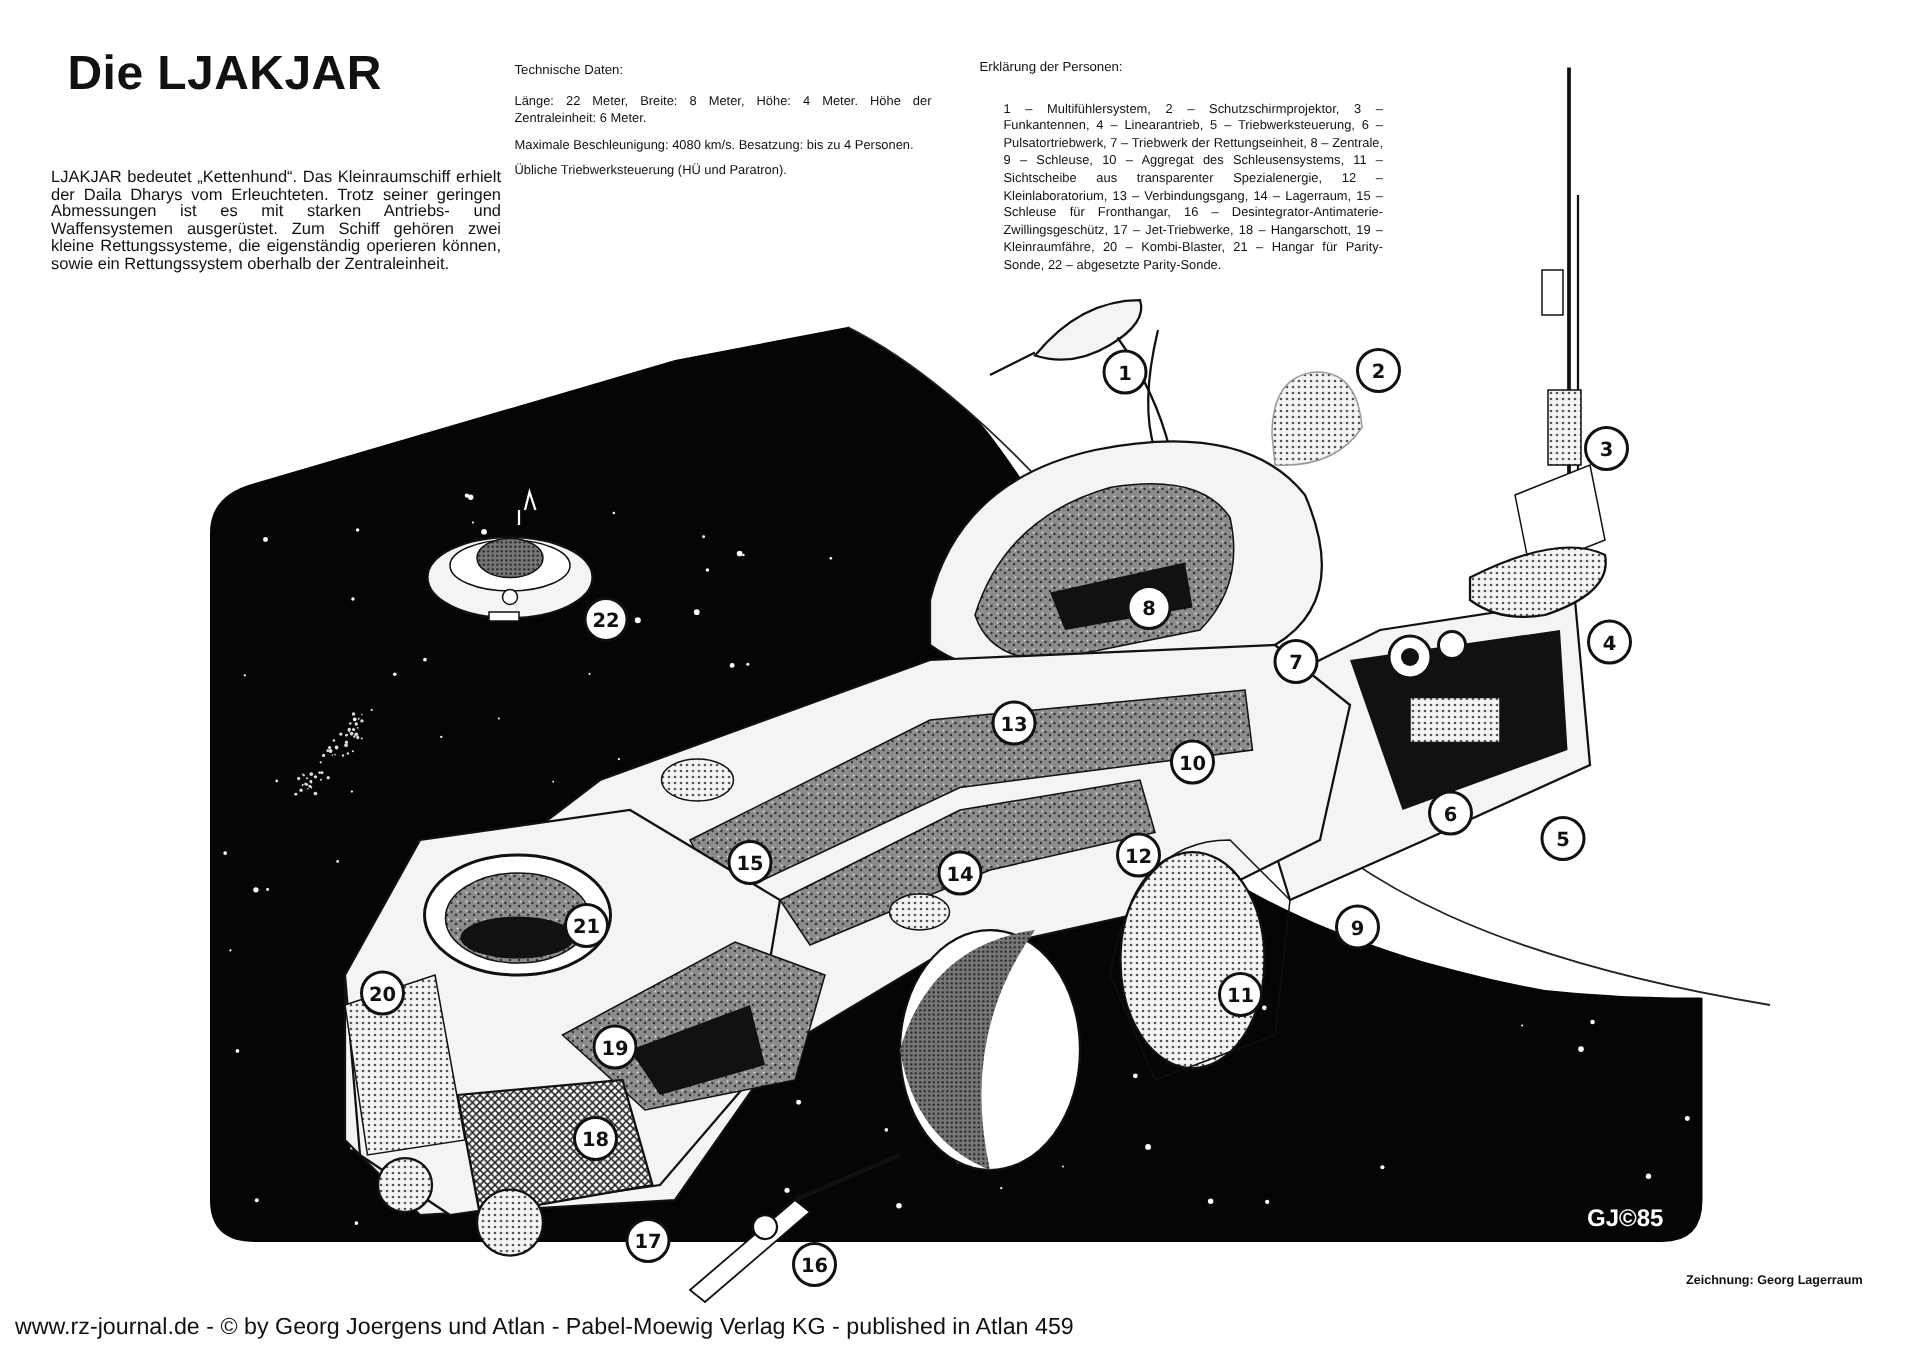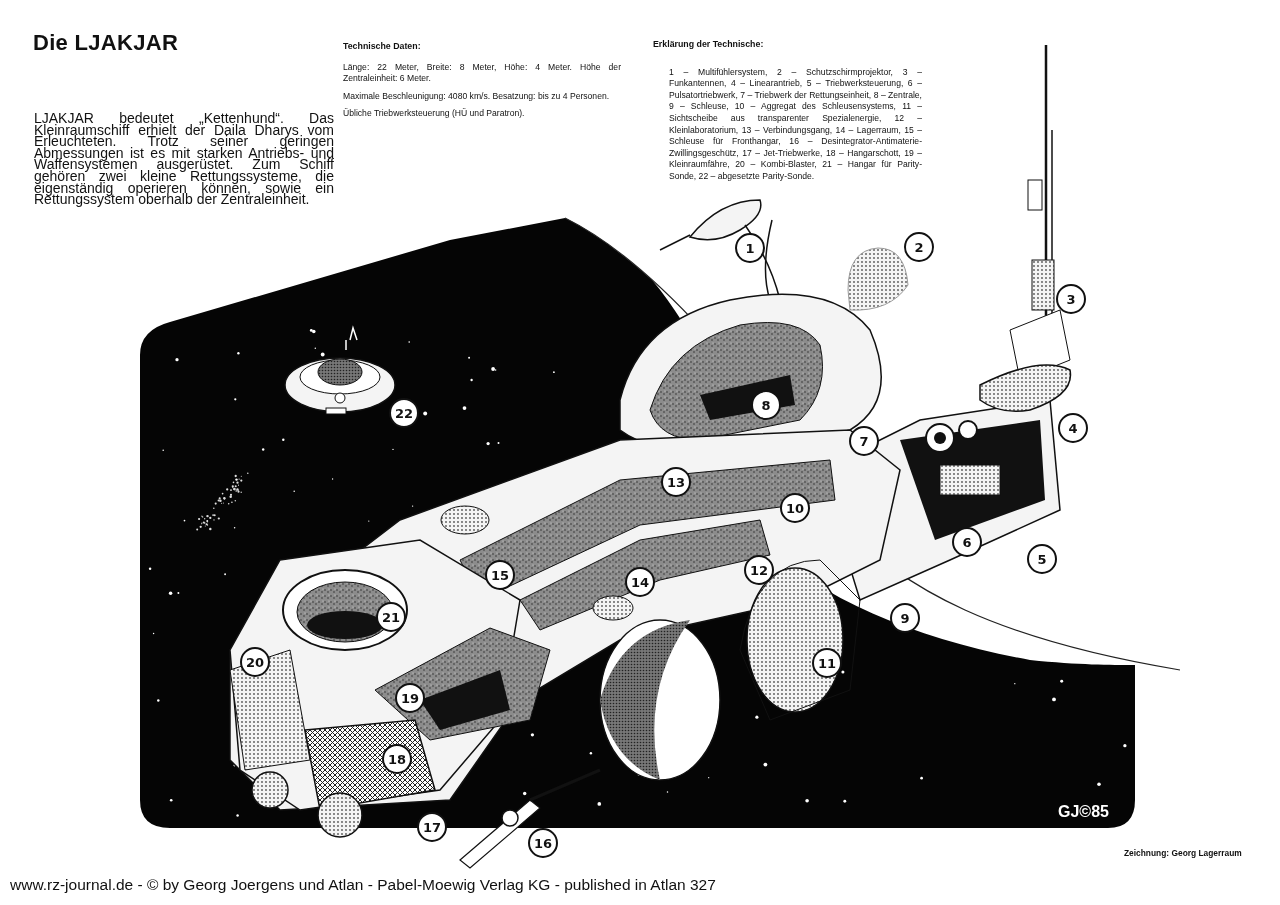--- a/index.html
+++ b/index.html
@@ -1,20 +1,20 @@
 <!DOCTYPE html>
 <html><head>
   <meta charset="utf-8">
   <style>
     html, body { margin: 0; padding: 0; background: #ffffff; }
     body { width: 1280px; height: 905px; position: relative; overflow: hidden; font-family: "Liberation Sans", sans-serif; color: #111; }
-    .title { position: absolute; left: 33px; top: 30px; font-size: 22px; font-weight: bold; letter-spacing: 0.3px; margin: 0; }
-    .intro { position: absolute; left: 34px; top: 113px; width: 300px; font-size: 14px; line-height: 11.6px; text-align: justify; margin: 0; }
+    .title { position: absolute; left: 45px; top: 30px; font-size: 32px; font-weight: bold; letter-spacing: 0.3px; margin: 0; }
+    .intro { position: absolute; left: 34px; top: 113px; width: 300px; font-size: 11px; line-height: 11.6px; text-align: justify; margin: 0; }
     .tech { position: absolute; left: 343px; top: 41px; width: 278px; font-size: 8.6px; line-height: 11.6px; }
-    .tech h2, .legend h2 { font-size: 8.8px; margin: 0 0 9px 0; font-weight: bold; }
+    .tech h2, .legend h2 { font-size: 8.8px; margin: 0 0 9px 0; font-weight: normal; }
     .tech p { margin: 0 0 6px 0; text-align: justify; }
     .legend { position: absolute; left: 653px; top: 39px; width: 285px; font-size: 8.6px; line-height: 11.6px; }
     .legend h2 { margin: 0 0 0 0; }
     .legend p { margin: 16px; text-align: justify; }
     .illustration { position: absolute; left: 0; top: 0; width: 1280px; height: 905px; }
     .credit { position: absolute; left: 1124px; top: 848px; font-size: 8.4px; font-weight: bold; }
     .footer { position: absolute; left: 10px; top: 876px; font-size: 15.5px; color: #111; white-space: nowrap; }
     .callout-label { font-family: "DejaVu Sans", sans-serif; font-weight: bold; font-size: 13px; }
   </style>
 </head>
@@ -25,21 +25,21 @@
 <p class="intro">LJAKJAR bedeutet „Kettenhund“. Das Kleinraumschiff erhielt der Daila Dharys vom Erleuchteten. Trotz seiner geringen Abmessungen ist es mit starken Antriebs- und Waffensystemen ausgerüstet. Zum Schiff gehören zwei kleine Rettungssysteme, die eigenständig operieren können, sowie ein Rettungssystem oberhalb der Zentraleinheit.</p>
 
 <div class="tech">
   <h2>Technische Daten:</h2>
   <p>Länge: 22 Meter, Breite: 8 Meter, Höhe: 4 Meter. Höhe der Zentraleinheit: 6 Meter.</p>
   <p>Maximale Beschleunigung: 4080 km/s. Besatzung: bis zu 4 Personen.</p>
   <p>Übliche Triebwerksteuerung (HÜ und Paratron).</p>
 </div>
 
 <div class="legend">
-  <h2>Erklärung der Technische:</h2>
+  <h2>Erklärung der Personen:</h2>
   <p>1 – Multifühlersystem, 2 – Schutzschirmprojektor, 3 – Funkantennen, 4 – Linearantrieb, 5 – Triebwerksteuerung, 6 – Pulsatortriebwerk, 7 – Triebwerk der Rettungseinheit, 8 – Zentrale, 9 – Schleuse, 10 – Aggregat des Schleusensystems, 11 – Sichtscheibe aus transparenter Spezialenergie, 12 – Kleinlaboratorium, 13 – Verbindungsgang, 14 – Lagerraum, 15 – Schleuse für Fronthangar, 16 – Desintegrator-Antimaterie-Zwillingsgeschütz, 17 – Jet-Triebwerke, 18 – Hangarschott, 19 – Kleinraumfähre, 20 – Kombi-Blaster, 21 – Hangar für Parity-Sonde, 22 – abgesetzte Parity-Sonde.</p>
 </div>
 
 <svg class="illustration" viewBox="0 0 1280 905" xmlns="http://www.w3.org/2000/svg">
   <defs>
     <pattern id="dots" width="4" height="4" patternUnits="userSpaceOnUse">
       <rect width="4" height="4" fill="#f4f4f4"></rect>
       <circle cx="2" cy="2" r="0.9" fill="#555"></circle>
     </pattern>
     <pattern id="dotsDark" width="3" height="3" patternUnits="userSpaceOnUse">
@@ -382,13 +382,13 @@
       <g>
         <circle cx="404" cy="413" r="14" fill="#fff" stroke="#111" stroke-width="2"></circle>
         <text x="404" y="418" text-anchor="middle" class="callout-label" fill="#111">22</text>
       </g>
     </g>
 
   <text x="1058" y="817" fill="#fff" font-family="Liberation Sans, sans-serif" font-weight="bold" font-size="16">GJ©85</text>
 </svg>
 
 <div class="credit">Zeichnung: Georg Lagerraum</div>
-<div class="footer">www.rz-journal.de - © by Georg Joergens und Atlan - Pabel-Moewig Verlag KG - published in Atlan 327</div>
+<div class="footer">www.rz-journal.de - © by Georg Joergens und Atlan - Pabel-Moewig Verlag KG - published in Atlan 459</div>
 
 </body></html>

